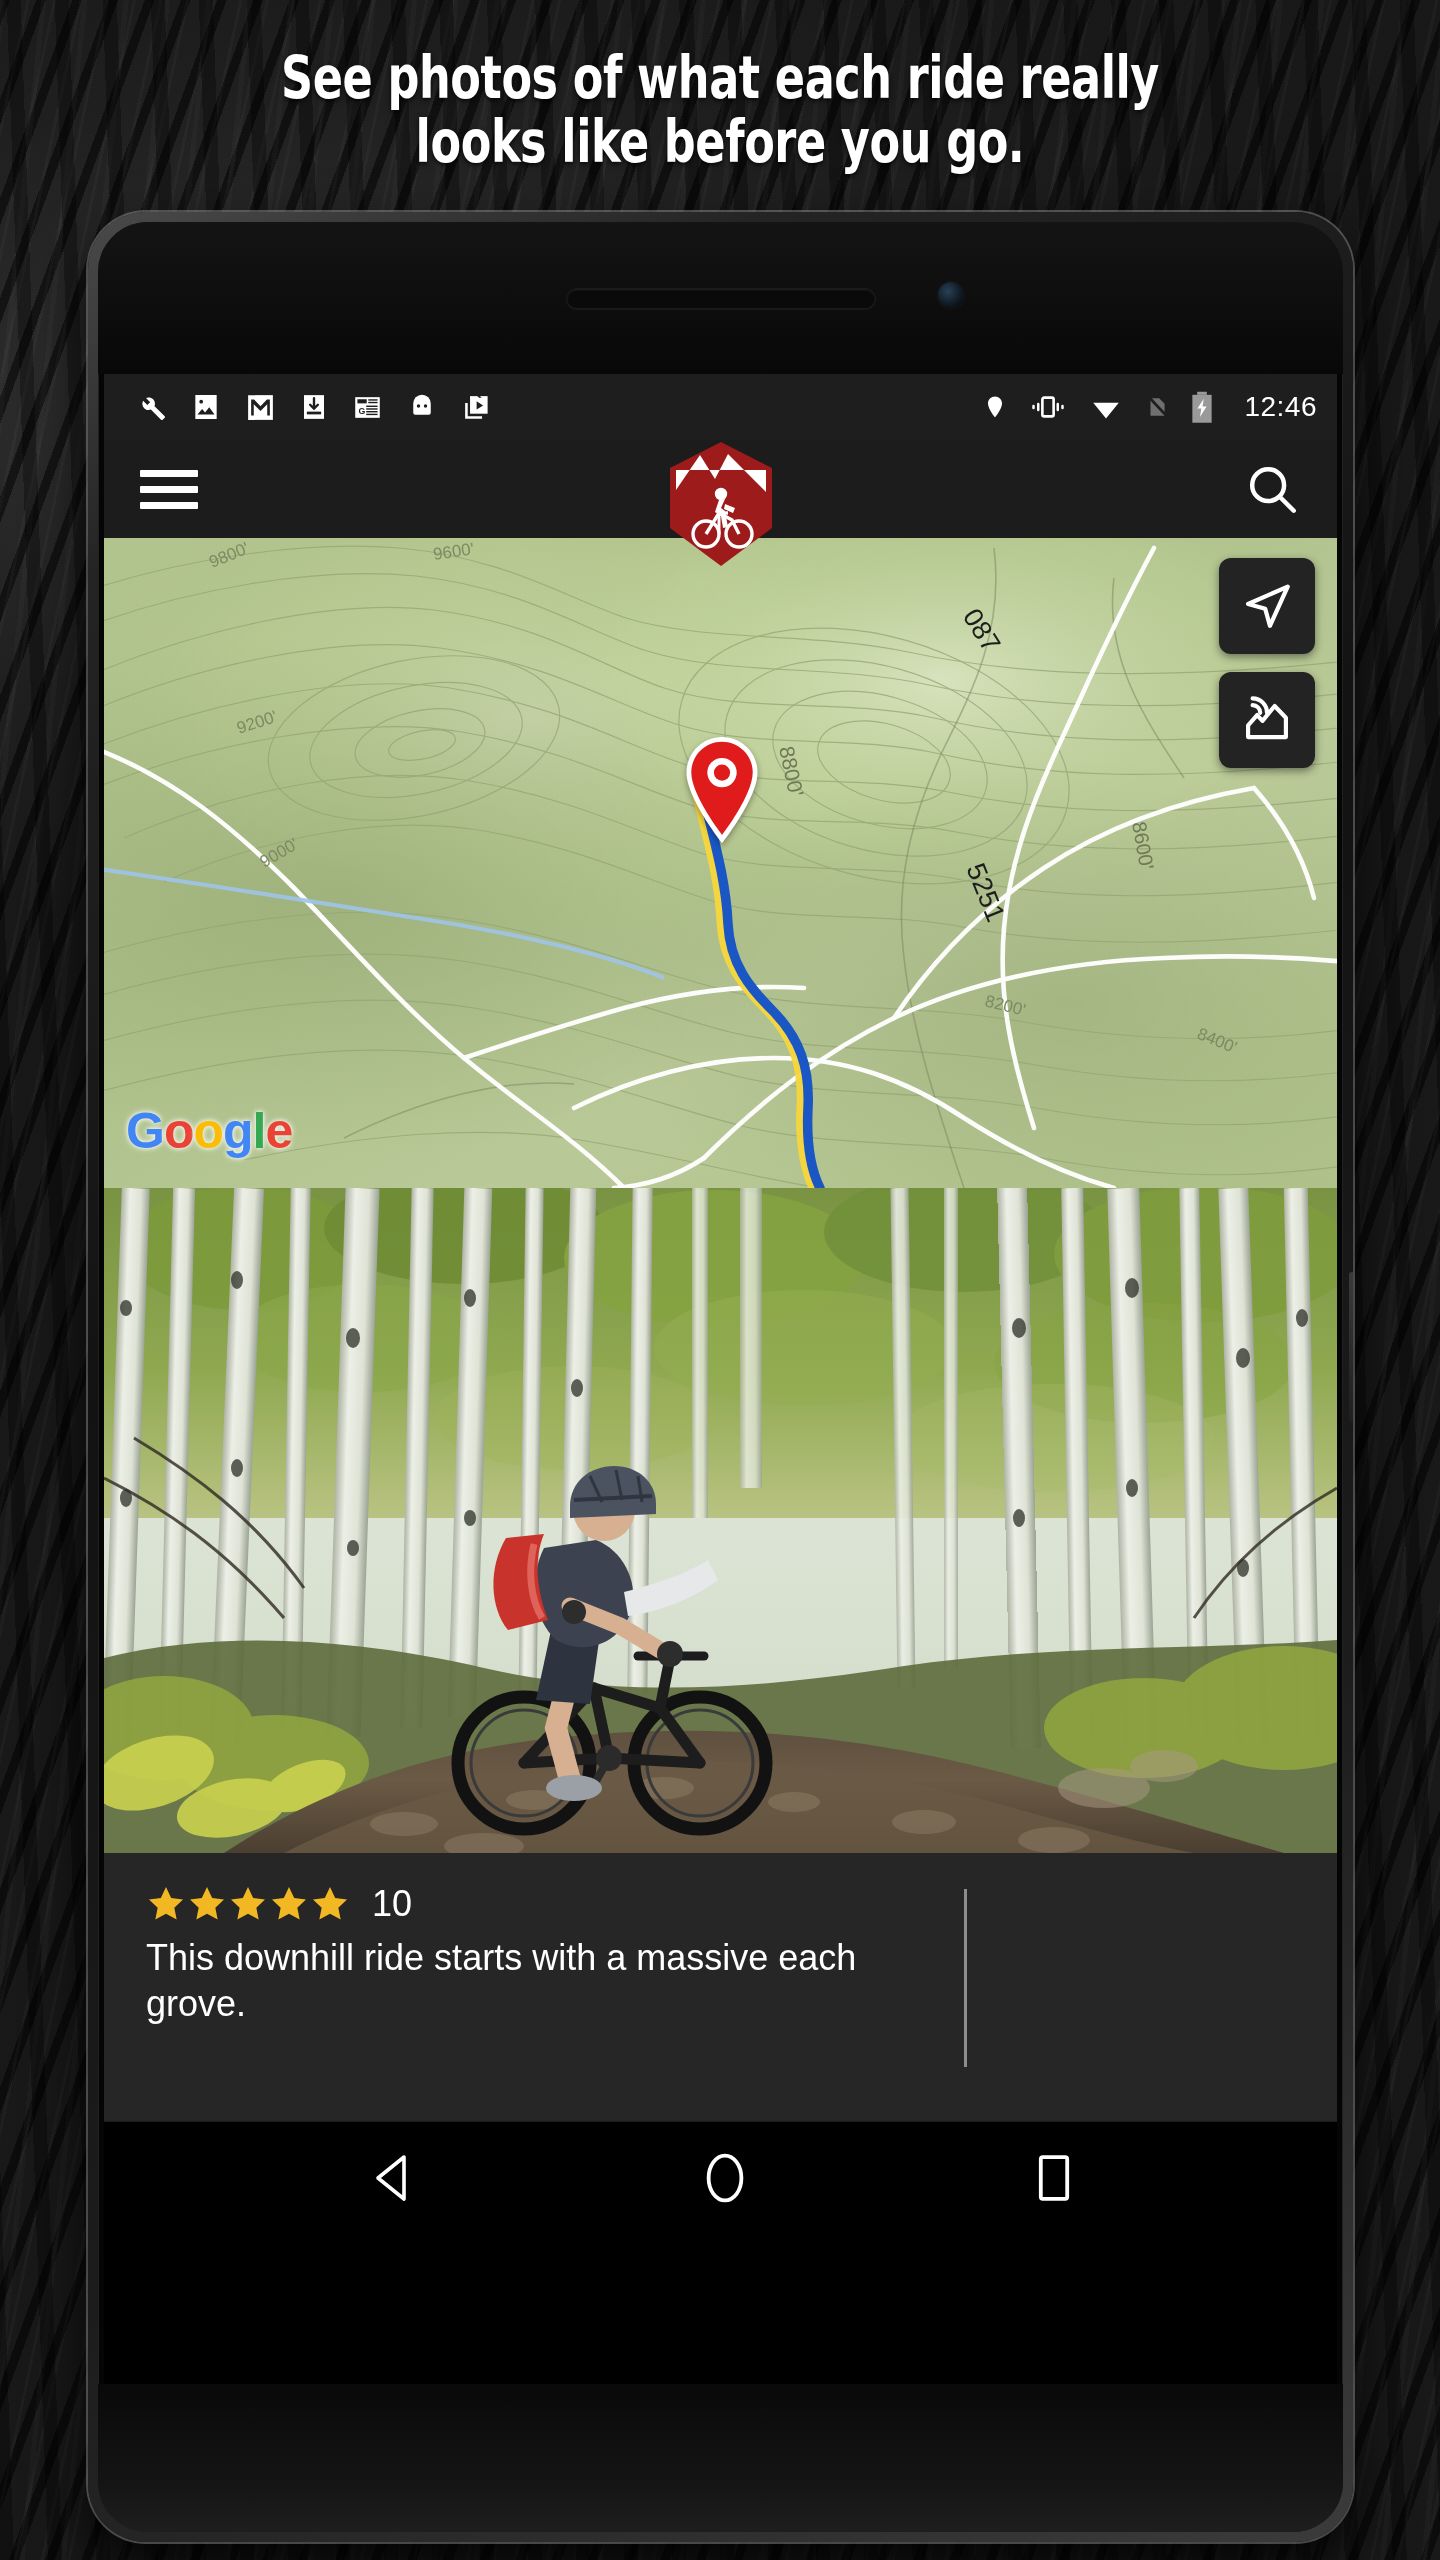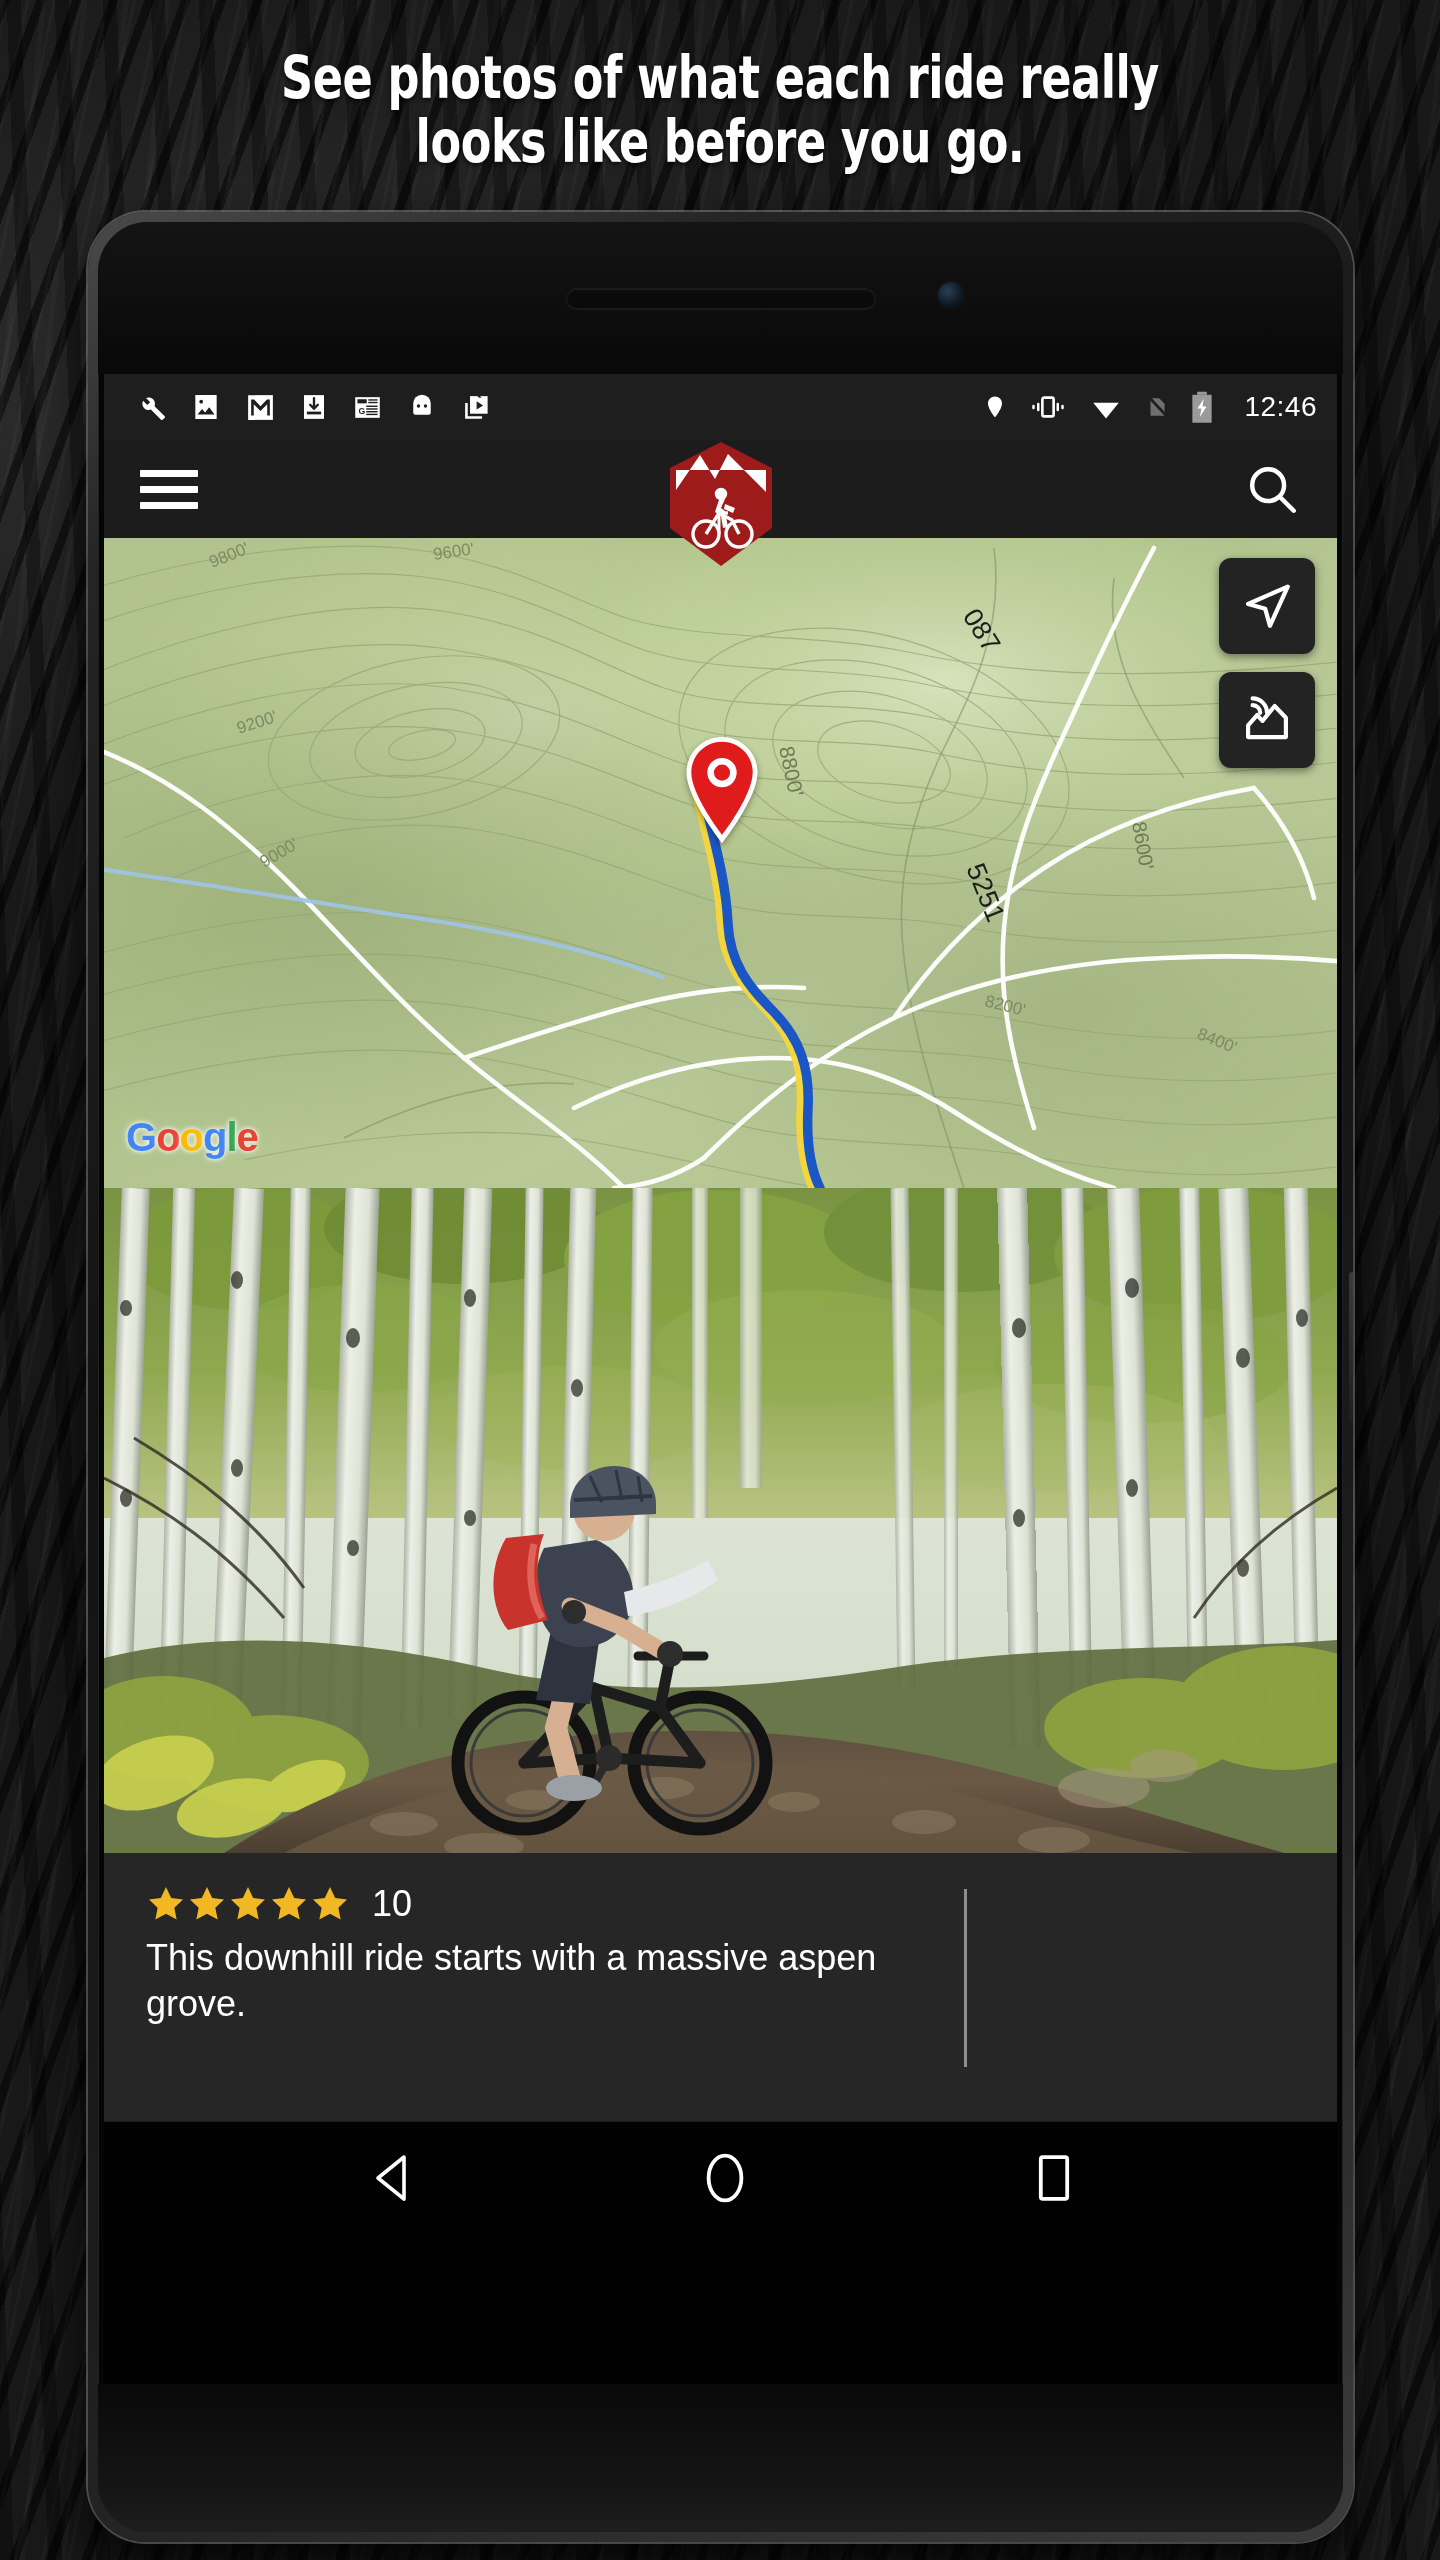--- a/index.html
+++ b/index.html
@@ -213,21 +213,21 @@
     box-shadow: 0 3px 8px rgba(0,0,0,.45);
     cursor: pointer;
   }
 
   .google-wm {
     position: absolute;
     left: 22px;
     bottom: 28px;
     z-index: 4;
     font-family: "Liberation Sans", sans-serif;
-    font-size: 40px;
+    font-size: 50px;
     font-weight: bold;
     letter-spacing: -1px;
     text-shadow: 0 0 4px rgba(255,255,255,.9), 0 0 7px rgba(255,255,255,.7);
   }
   .google-wm .b { color: #4285F4; }
   .google-wm .r { color: #EA4335; }
   .google-wm .y { color: #FBBC05; }
   .google-wm .g { color: #34A853; }
 
   .map-pin {
@@ -756,21 +756,21 @@
                 </svg>
               <svg width="40" height="40" viewBox="0 0 24 24" fill="#F2B824">
                   <path d="M12 1.8l3.1 6.6 7.1.9-5.2 4.9 1.4 7.1L12 17.8 5.6 21.3 7 14.2 1.8 9.3l7.1-.9z"></path>
                 </svg>
               <svg width="40" height="40" viewBox="0 0 24 24" fill="#F2B824">
                   <path d="M12 1.8l3.1 6.6 7.1.9-5.2 4.9 1.4 7.1L12 17.8 5.6 21.3 7 14.2 1.8 9.3l7.1-.9z"></path>
                 </svg>
             </div>
             <div class="count">10</div>
           </div>
-          <div class="desc">This downhill ride starts with a massive aspen grove.</div>
+          <div class="desc">This downhill ride starts with a massive each grove.</div>
         </div>
 
         <div class="divider"></div>
 
       </div>
 
       <div class="navbar">
         <div class="nav-btn">
           <svg width="48" height="52" viewBox="0 0 24 26" fill="none" stroke="#fff" stroke-width="1.8" stroke-linejoin="round">
             <path d="M18 2.5L5 13l13 10.5z"></path>

